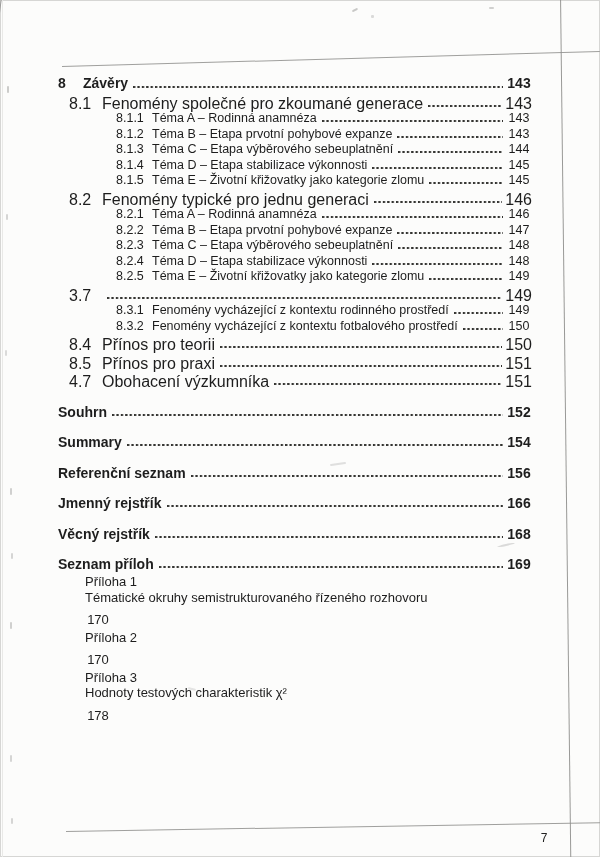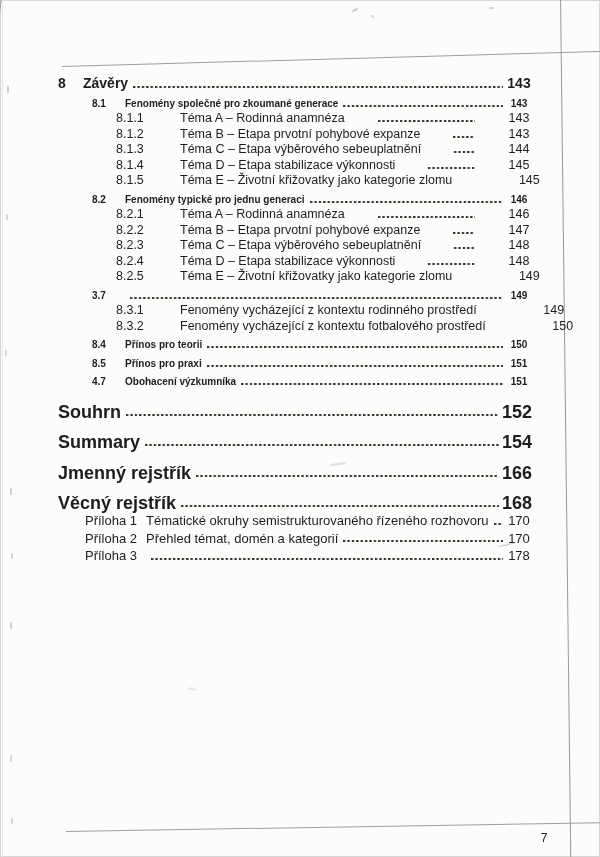--- a/index.html
+++ b/index.html
@@ -38,29 +38,29 @@
     margin: 0 3px 3px 5px;
     background: radial-gradient(circle at 1.2px 2px, #333330 0.95px, rgba(0,0,0,0) 1.45px) left bottom / 4.4px 4px repeat-x;
   }
   .row .pg { flex: 0 0 auto; min-width: 26px; text-align: center; }
 
   .bold { font-weight: bold; }
 
   .lvl0 { font-size: 14px;   line-height: 18px; }
   .lvl0 .num { width: 25px; }
 
-  .lvl1 { font-size: 10px;   line-height: 15px; margin-top: 3.5px; margin-left: 34px; font-weight: bold; }
+  .lvl1 { font-size: 16px;   line-height: 15px; margin-top: 3.5px; margin-left: 11px; }
   .lvl1 .num { width: 33px; }
 
-  .lvl2 { font-size: 12.5px; line-height: 15px; margin-top: 0.5px; margin-left: 58px; gap: 28px; }
+  .lvl2 { font-size: 12.5px; line-height: 15px; margin-top: 0.5px; margin-left: 58px; }
   .lvl2 .num { width: 36px; }
 
-  .back { font-size: 18px; line-height: 16px; margin-top: 14.5px; }
-
-  .appx { font-size: 13px; line-height: 15.5px; margin-top: 2px; margin-left: 27px; }
+  .back { font-size: 14px; line-height: 16px; margin-top: 14.5px; }
+
+  .appx { font-size: 13px; line-height: 15.5px; margin-top: 2px; margin-left: 27px; flex-direction: column; }
   .appx .num { margin-right: 9px; }
 
   
   .pageno {
     position: absolute;
     left: 536px; top: 831px;
     width: 16px;
     text-align: center;
     font-size: 12px;
     color: #222;
@@ -215,45 +215,57 @@
     <span class="pg">152</span>
   </div>
       <div class="row back bold">
 
     <span class="label">Summary</span>
     <span class="dots"></span>
     <span class="pg">154</span>
   </div>
       <div class="row back bold">
 
+    <span class="label">Referenční seznam</span>
+    <span class="dots"></span>
+    <span class="pg">156</span>
+  </div>
+      <div class="row back bold">
+
     <span class="label">Jmenný rejstřík</span>
     <span class="dots"></span>
     <span class="pg">166</span>
   </div>
       <div class="row back bold">
 
     <span class="label">Věcný rejstřík</span>
     <span class="dots"></span>
     <span class="pg">168</span>
+  </div>
+      <div class="row back bold">
+
+    <span class="label">Seznam příloh</span>
+    <span class="dots"></span>
+    <span class="pg">169</span>
   </div>
     </section>
   <section id="appendix-list">
       <div class="row appx">
     <span class="num">Příloha 1</span>
     <span class="label">Tématické okruhy semistrukturovaného řízeného rozhovoru</span>
     <span class="dots"></span>
     <span class="pg">170</span>
   </div>
       <div class="row appx">
     <span class="num">Příloha 2</span>
-    <span class="label">Přehled témat, domén a kategorií</span>
     <span class="dots"></span>
     <span class="pg">170</span>
   </div>
       <div class="row appx">
     <span class="num">Příloha 3</span>
+    <span class="label">Hodnoty testových charakteristik χ²</span>
     <span class="dots"></span>
     <span class="pg">178</span>
   </div>
     </section>
 </main>
 
 <div class="pageno">7</div>
 
 </body></html>

